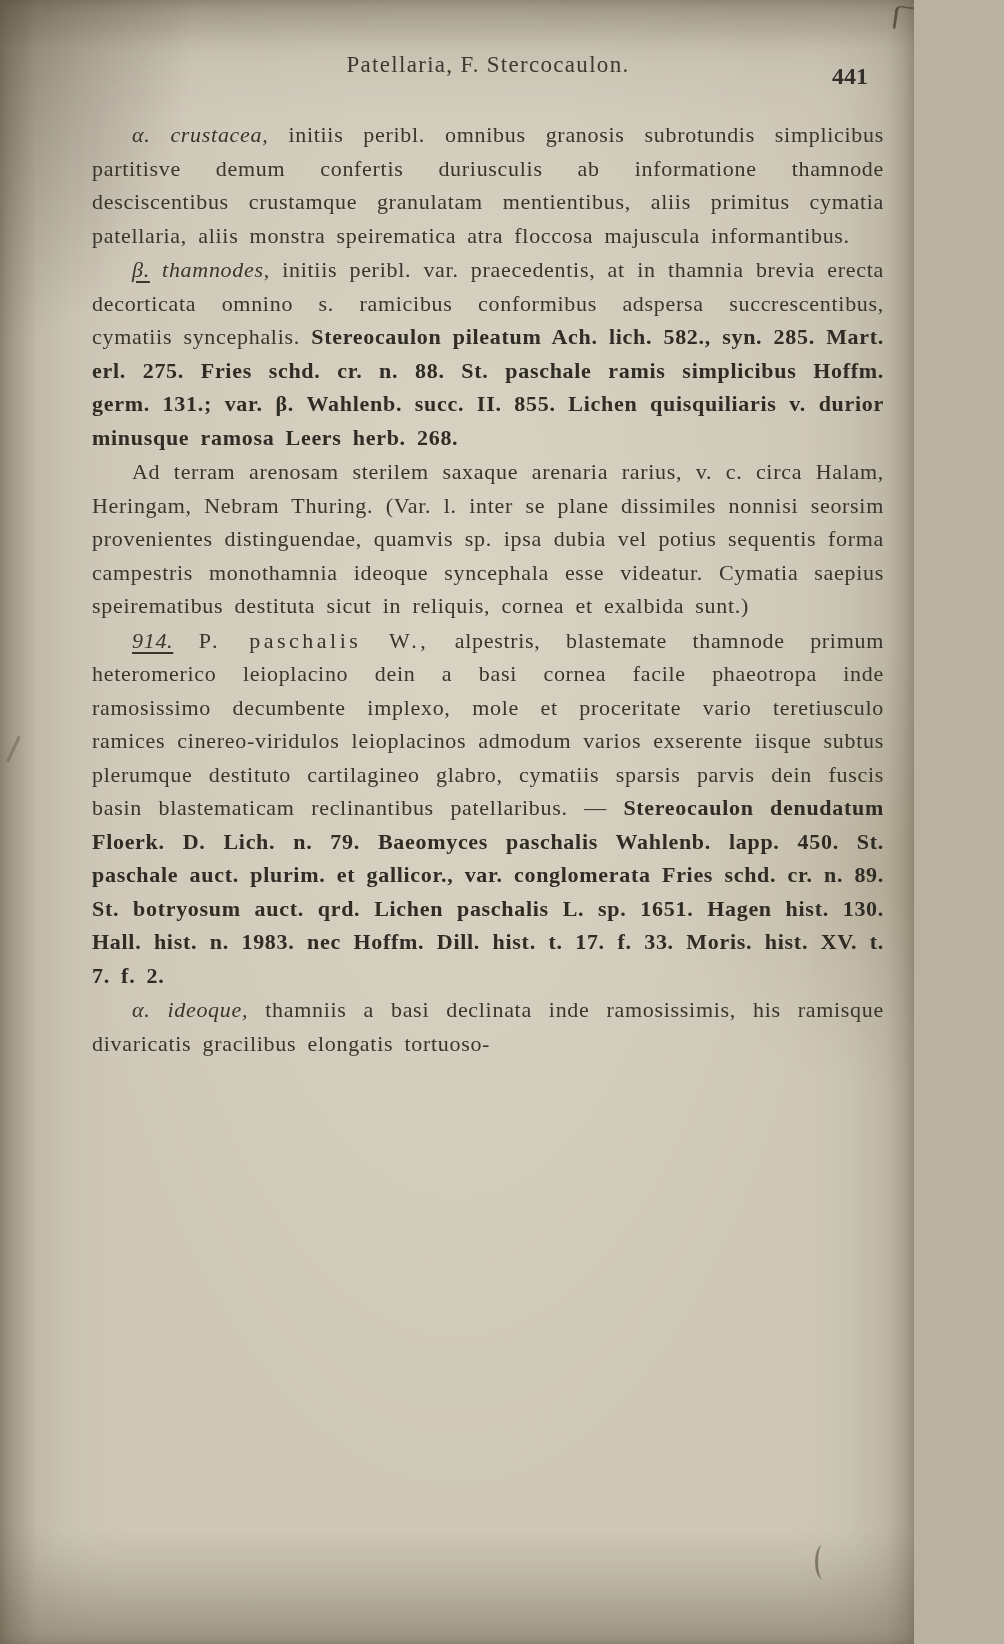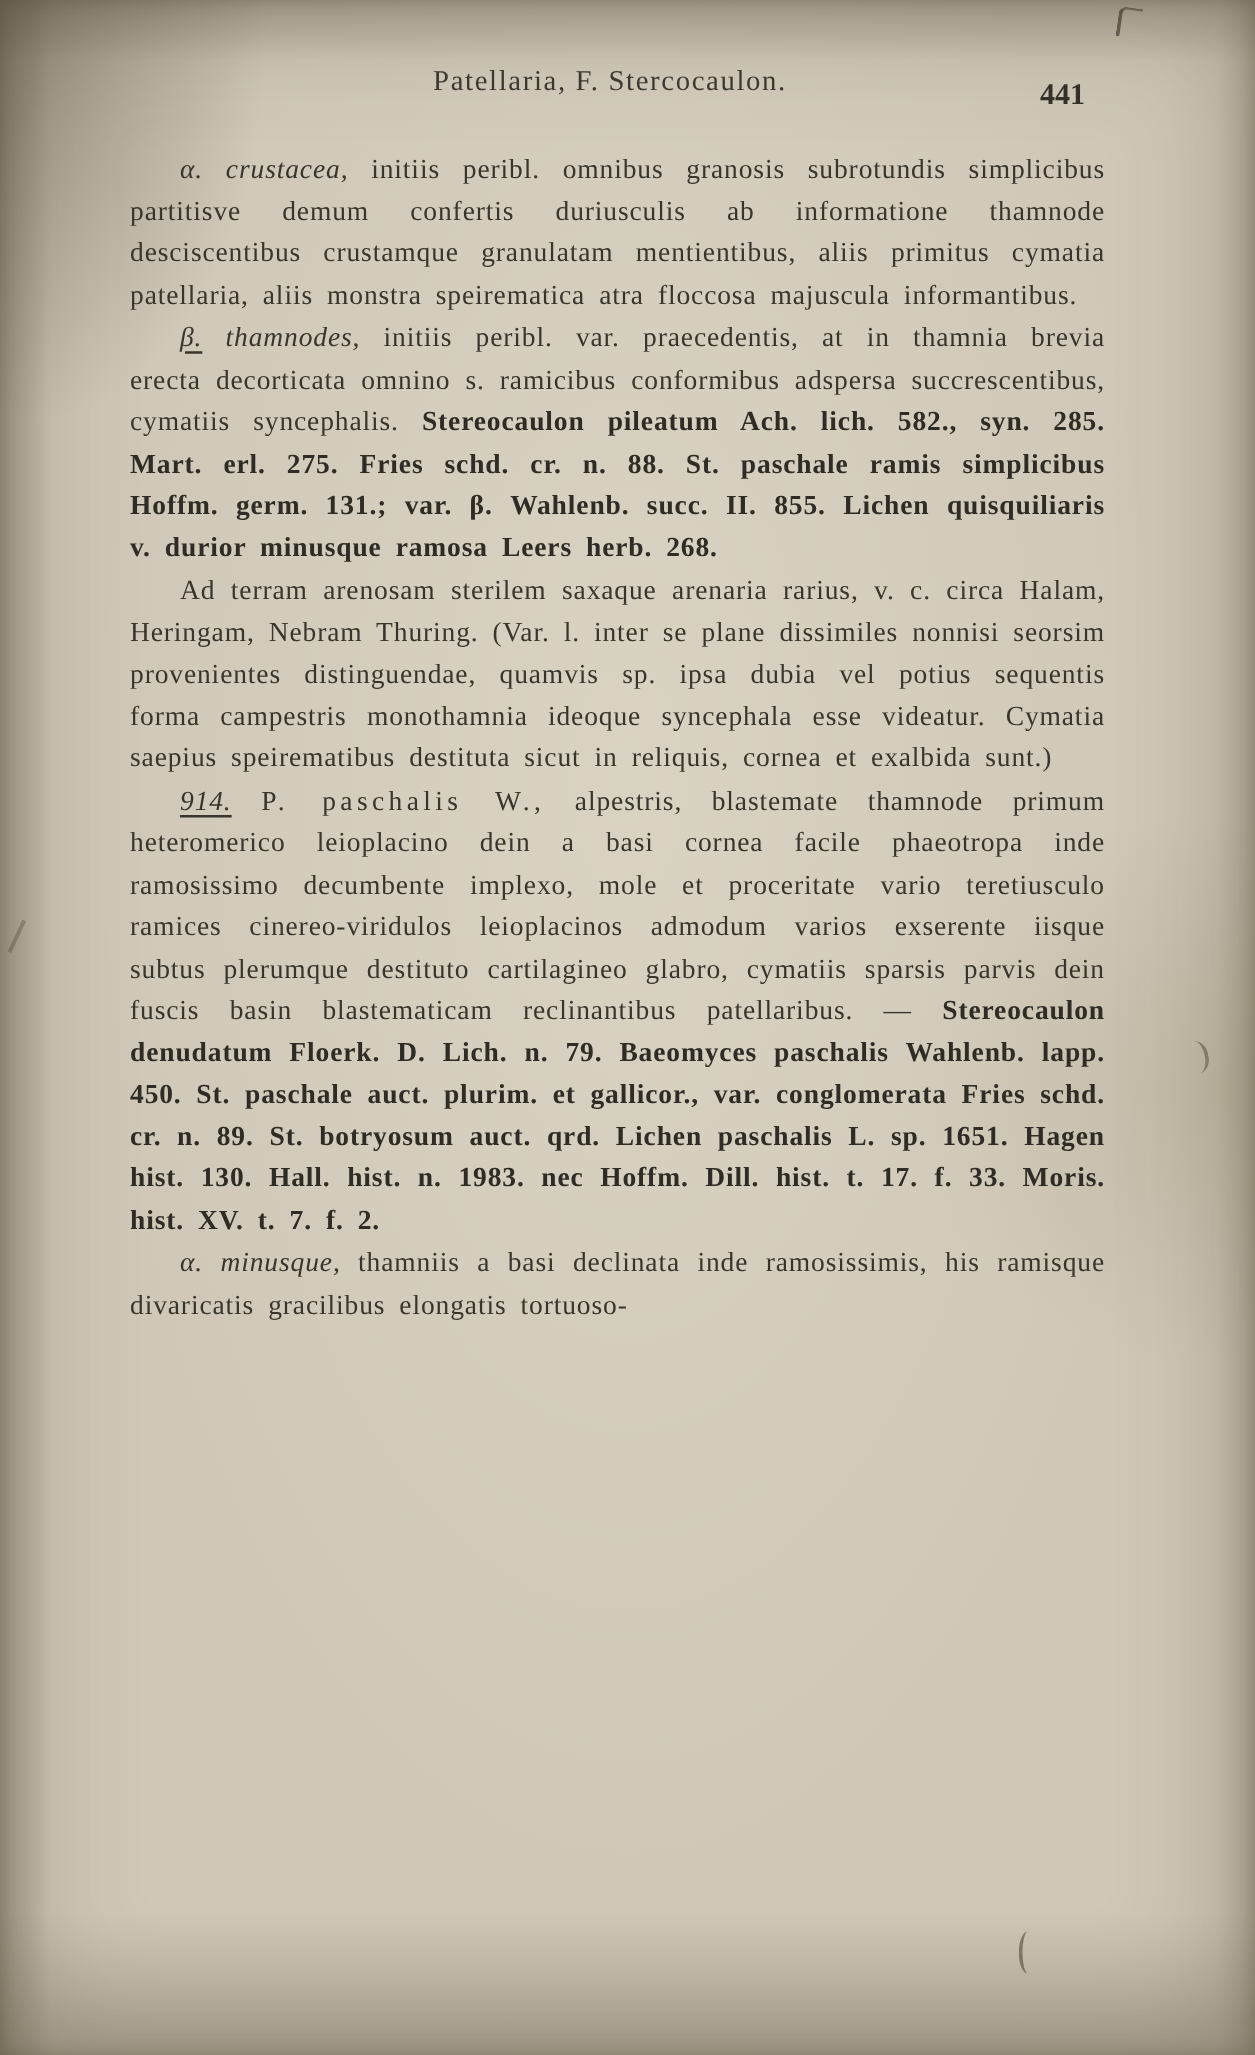--- a/index.html
+++ b/index.html
@@ -2,21 +2,21 @@
 <html><head>
 <meta charset="utf-8">
 <style>
   html, body {
     margin: 0;
     padding: 0;
     background: #b9b1a1;
   }
   .page {
     position: relative;
-    width: 1004px;
+    width: 914px;
     height: 1644px;
     overflow: hidden;
     background-color: #cfc8b8;
     background-image:
       radial-gradient(ellipse at 50% 38%, rgba(255,250,235,0.22), rgba(0,0,0,0) 62%),
       radial-gradient(ellipse at 97% 53%, rgba(120,100,60,0.14), rgba(0,0,0,0) 18%),
       radial-gradient(ellipse at 2% 1%, rgba(60,50,35,0.35), rgba(0,0,0,0) 14%),
       linear-gradient(90deg, rgba(80,70,50,0.30), rgba(0,0,0,0) 4%),
       linear-gradient(270deg, rgba(80,70,50,0.18), rgba(0,0,0,0) 3%),
       linear-gradient(0deg, rgba(80,70,50,0.24), rgba(0,0,0,0) 7%),
@@ -52,21 +52,21 @@
     top: 118px;
     left: 92px;
     width: 792px;
     font-size: 22px;
     line-height: 33.5px;
     text-align: justify;
     letter-spacing: 0.7px;
     word-spacing: 5px;
   }
   .para {
-    margin: 0 0 1px 12px;
+    margin: 0 0 1px 0;
     text-indent: 40px;
   }
   .seg-normal { font-style: normal; }
   .seg-italic { font-style: italic; }
   .seg-bolditalic { font-weight: bold; color: #2f2c25; }
   .seg-underline { text-decoration: underline; text-underline-offset: 4px; font-style: italic; }
   .seg-italic-underline { font-style: italic; text-decoration: underline; text-underline-offset: 4px; }
   .seg-italic-spaced { letter-spacing: 3.5px; }
   
   .mark { position: absolute; }
@@ -102,21 +102,21 @@
   <div class="header">
     <span class="running-title">Patellaria, F. Stercocaulon.</span>
     <span class="page-number">441</span>
   </div>
 
   <div class="text-block">
     <p class="para"><span class="seg-italic">α. crustacea,</span><span class="seg-normal"> initiis peribl. omnibus granosis subrotundis simplicibus partitisve demum confertis duriusculis ab informatione thamnode desciscentibus crustamque granulatam mentientibus, aliis primitus cymatia patellaria, aliis monstra speirematica atra floccosa majuscula informantibus.</span></p>
     <p class="para"><span class="seg-italic-underline">β.</span><span class="seg-italic"> thamnodes,</span><span class="seg-normal"> initiis peribl. var. praecedentis, at in thamnia brevia erecta decorticata omnino s. ramicibus conformibus adspersa succrescentibus, cymatiis syncephalis. </span><span class="seg-bolditalic">Stereocaulon pileatum Ach. lich. 582., syn. 285. Mart. erl. 275. Fries schd. cr. n. 88. St. paschale ramis simplicibus Hoffm. germ. 131.; var. β. Wahlenb. succ. II. 855. Lichen quisquiliaris v. durior minusque ramosa Leers herb. 268.</span></p>
     <p class="para"><span class="seg-normal">Ad terram arenosam sterilem saxaque arenaria rarius, v. c. circa Halam, Heringam, Nebram Thuring. (Var. l. inter se plane dissimiles nonnisi seorsim provenientes distinguendae, quamvis sp. ipsa dubia vel potius sequentis forma campestris monothamnia ideoque syncephala esse videatur. Cymatia saepius speirematibus destituta sicut in reliquis, cornea et exalbida sunt.)</span></p>
     <p class="para"><span class="seg-underline">914.</span><span class="seg-normal"> </span><span class="seg-italic-spaced">P. paschalis W.,</span><span class="seg-normal"> alpestris, blastemate thamnode primum heteromerico leioplacino dein a basi cornea facile phaeotropa inde ramosissimo decumbente implexo, mole et proceritate vario teretiusculo ramices cinereo-viridulos leioplacinos admodum varios exserente iisque subtus plerumque destituto cartilagineo glabro, cymatiis sparsis parvis dein fuscis basin blastematicam reclinantibus patellaribus. — </span><span class="seg-bolditalic">Stereocaulon denudatum Floerk. D. Lich. n. 79. Baeomyces paschalis Wahlenb. lapp. 450. St. paschale auct. plurim. et gallicor., var. conglomerata Fries schd. cr. n. 89. St. botryosum auct. qrd. Lichen paschalis L. sp. 1651. Hagen hist. 130. Hall. hist. n. 1983. nec Hoffm. Dill. hist. t. 17. f. 33. Moris. hist. XV. t. 7. f. 2.</span></p>
-    <p class="para"><span class="seg-italic">α. minusque,</span><span class="seg-normal"> thamniis a basi declinata inde ramosissimis, his ramisque divaricatis gracilibus elongatis tortuoso-</span></p>
+    <p class="para"><span class="seg-italic">α. ideoque,</span><span class="seg-normal"> thamniis a basi declinata inde ramosissimis, his ramisque divaricatis gracilibus elongatis tortuoso-</span></p>
   </div>
 
   <div class="mark mark-corner-tr"></div>
   <div class="mark mark-right-mid"></div>
   <div class="mark mark-bottom-paren"></div>
   <div class="mark mark-left-scratch"></div>
 
 </div>
 
 </body></html>

